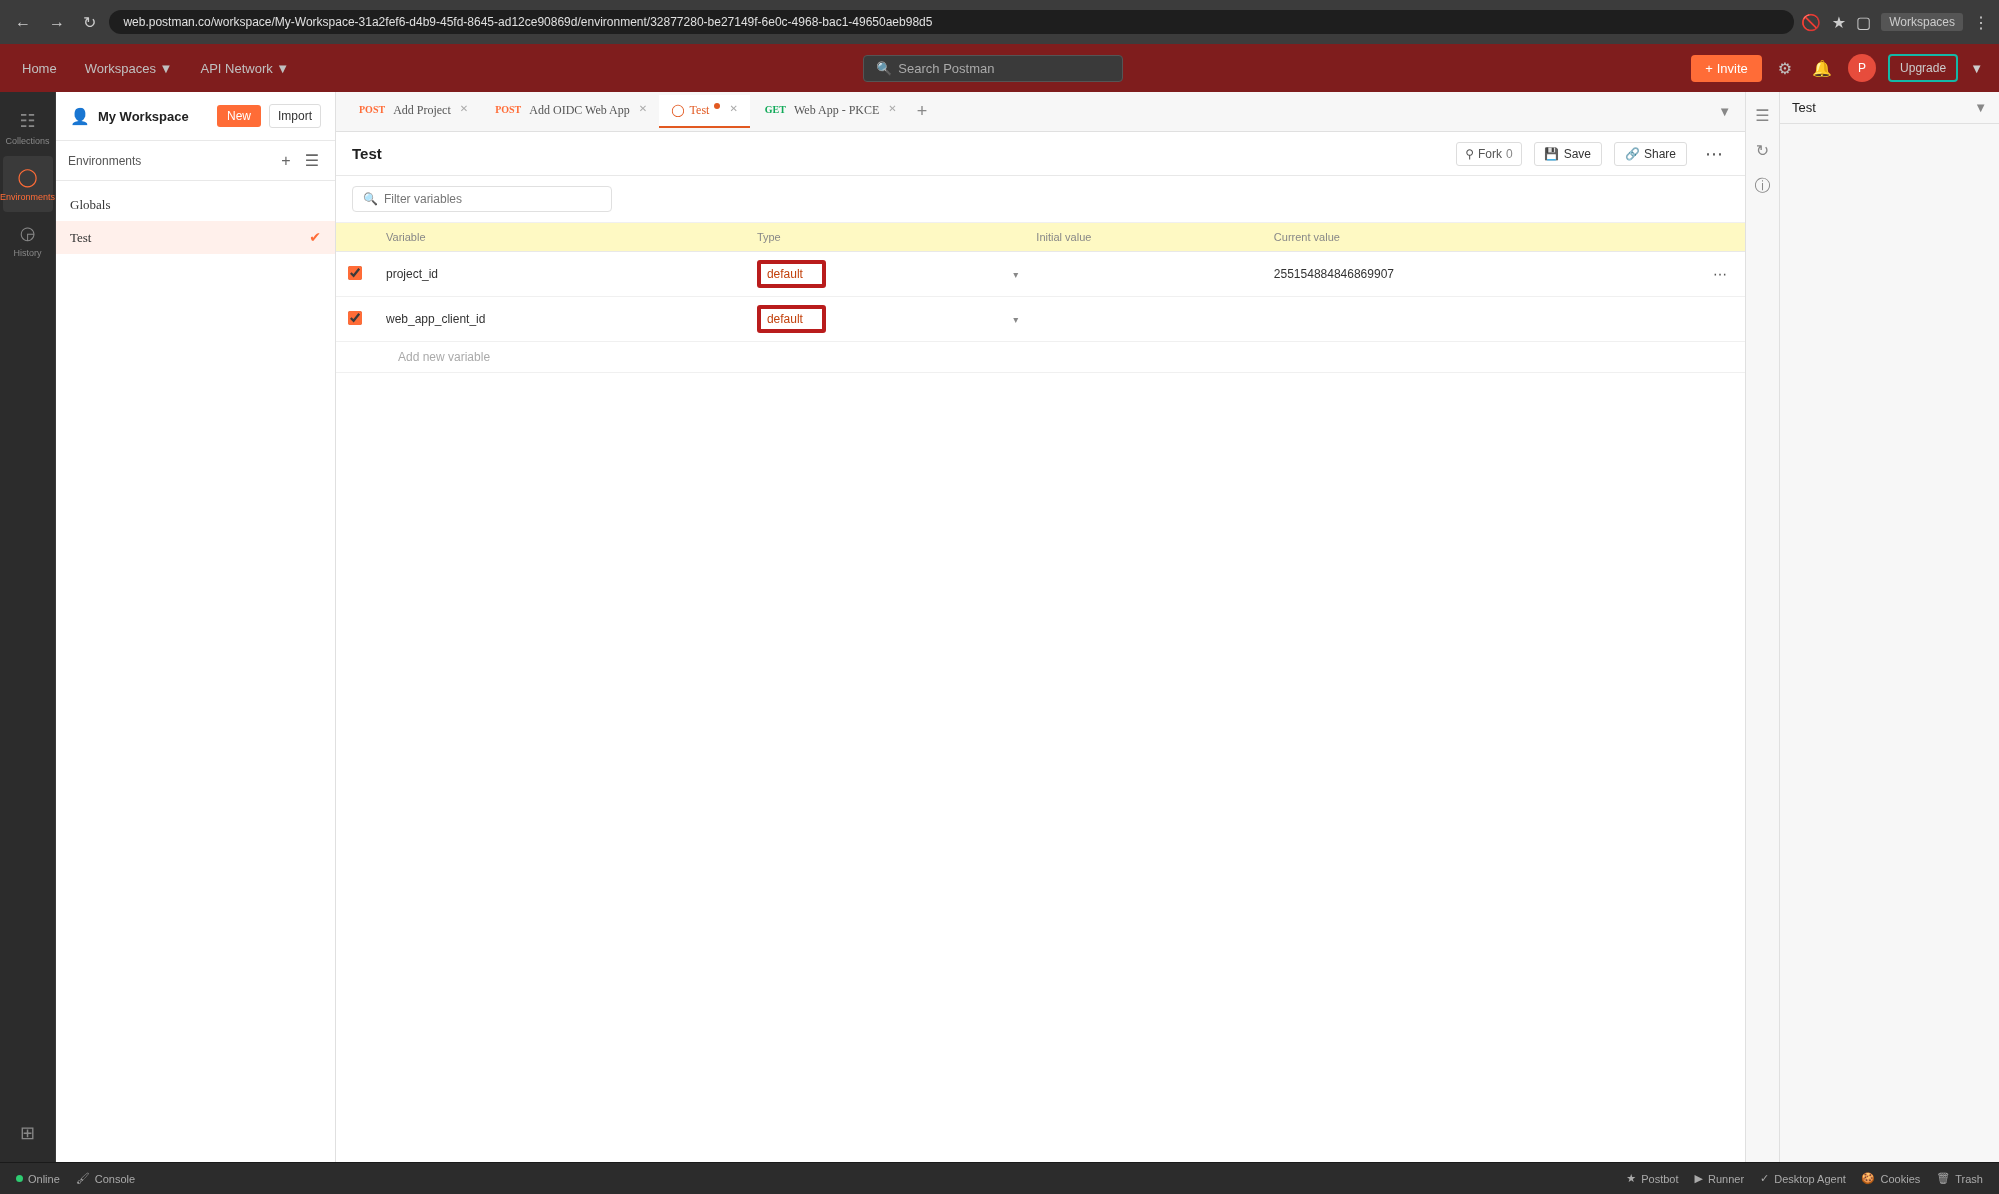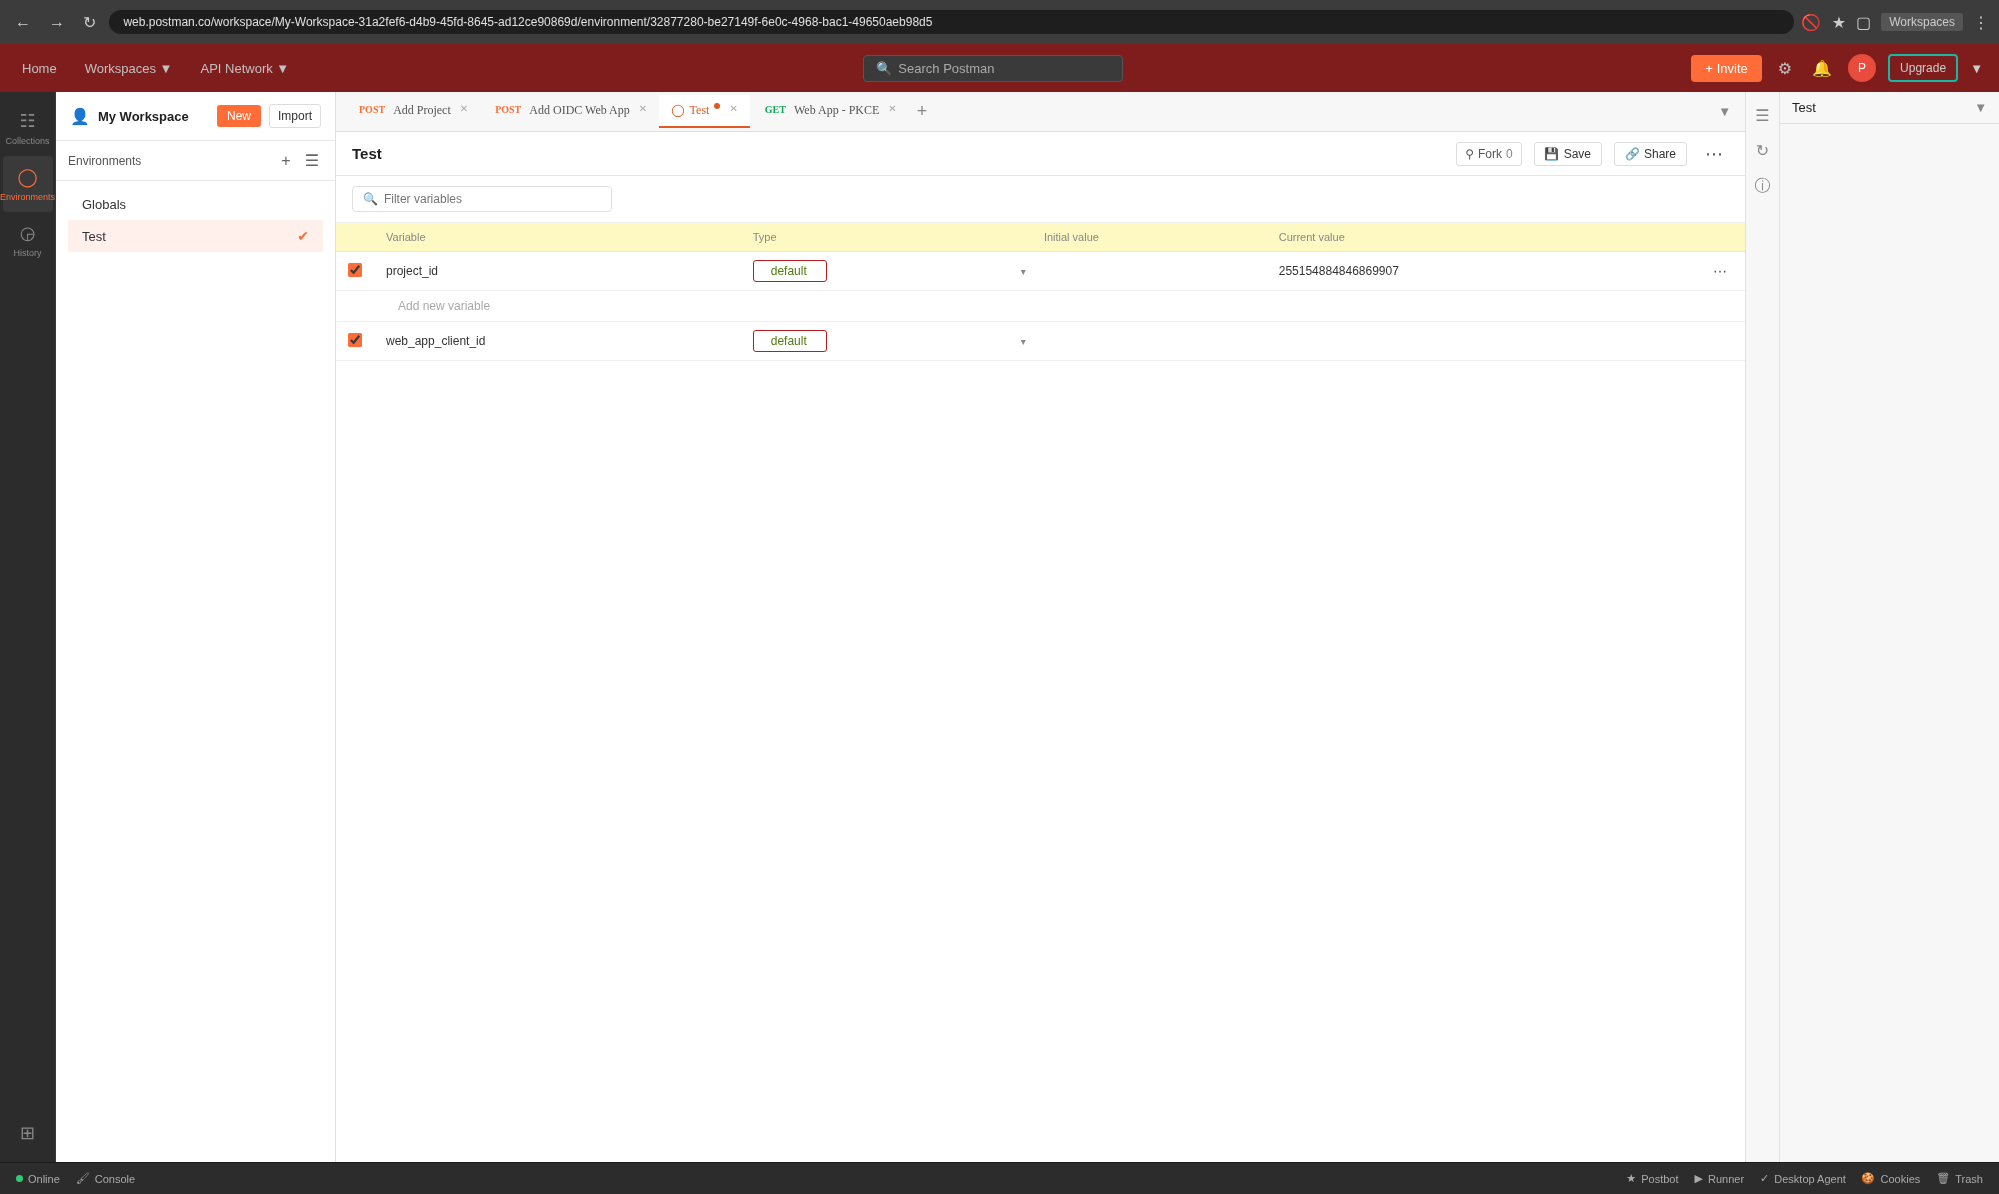--- a/index.html
+++ b/index.html
@@ -39,21 +39,21 @@
     
     .env-panel { width: 280px; background: #fff; border-right: 1px solid #e0e0e0; display: flex; flex-direction: column; flex-shrink: 0; }
     .env-panel-header { display: flex; align-items: center; padding: 8px 12px; gap: 6px; border-bottom: 1px solid #e8e8e8; }
     .env-panel-header .panel-title { font-size: 12px; color: #555; flex: 1; }
     .env-panel-icon-btn { background: none; border: none; cursor: pointer; color: #666; font-size: 16px; padding: 2px 4px; }
     .workspace-header { display: flex; align-items: center; padding: 12px 14px; gap: 8px; border-bottom: 1px solid #e8e8e8; }
     .workspace-icon { color: #555; font-size: 16px; }
     .workspace-name { font-size: 13px; font-weight: 600; color: #212121; flex: 1; }
     .new-btn { background: #FF6C37; color: #fff; border: none; border-radius: 3px; padding: 4px 10px; font-size: 12px; cursor: pointer; }
     .import-btn { background: none; border: 1px solid #ddd; color: #333; border-radius: 3px; padding: 4px 8px; font-size: 12px; cursor: pointer; }
-    .env-list { padding: 8px 12px; flex: 1; overflow-y: auto; }
+    .env-list { padding: 8px 0; flex: 1; overflow-y: auto; font-family: Liberation Serif, serif; }
     .env-item { display: flex; align-items: center; padding: 8px 14px; cursor: pointer; gap: 8px; }
     .env-item.active { background: #fff0eb; }
     .env-item-name { flex: 1; font-size: 13px; color: #333; }
     .env-item-check { color: #FF6C37; font-size: 14px; }
 
     
     .content-area { flex: 1; display: flex; flex-direction: column; overflow: hidden; background: #fff; }
 
     
     .tabs-bar { display: flex; align-items: center; background: #f7f7f7; border-bottom: 1px solid #e0e0e0; padding: 0 8px; height: 40px; flex-shrink: 0; overflow-x: auto; }
@@ -87,21 +87,21 @@
     
     .vars-container { flex: 1; overflow-y: auto; padding: 0; }
     .filter-row { padding: 10px 16px; border-bottom: 1px solid #f0f0f0; }
     .filter-input { width: 260px; border: 1px solid #e0e0e0; border-radius: 4px; padding: 5px 10px; font-size: 12px; color: #666; display: flex; align-items: center; gap: 6px; background: #fff; }
     .filter-input input { border: none; outline: none; font-size: 12px; color: #333; width: 100%; background: transparent; }
     .vars-table { width: 100%; border-collapse: collapse; }
     .vars-table th { padding: 8px 12px; font-size: 11px; color: #888; font-weight: 400; text-align: left; border-bottom: 1px solid #e8e8e8; background: #fef9c3; }
     .vars-table td { padding: 8px 12px; font-size: 12px; color: #333; border-bottom: 1px solid #f0f0f0; vertical-align: middle; }
     .check-col { width: 36px; text-align: center; }
     .checkbox { width: 14px; height: 14px; accent-color: #FF6C37; cursor: pointer; }
-    .type-select { border: 1px solid #b91c1c; border-radius: 3px; padding: 3px 17px; font-size: 12px; color: #4d7c0f; background: #fff; cursor: pointer; appearance: none; padding-right: 18px; position: relative; }
+    .type-select { border: 4px solid #b91c1c; border-radius: 3px; padding: 3px 6px; font-size: 12px; color: #c2410c; background: #fff; cursor: pointer; appearance: none; padding-right: 18px; position: relative; }
     .type-cell { position: relative; }
     .type-cell::after { content: '▾'; position: absolute; right: 6px; top: 50%; transform: translateY(-50%); pointer-events: none; color: #888; font-size: 10px; }
     .add-new-var { color: #aaa; font-size: 12px; padding: 8px 12px; cursor: pointer; }
     .current-val { font-size: 12px; color: #333; }
 
     
     .status-bar { background: #2c2c2c; display: flex; align-items: center; padding: 0 16px; height: 32px; flex-shrink: 0; gap: 16px; border-top: 1px solid #1a1a1a; }
     .status-item { display: flex; align-items: center; gap: 5px; color: #aaa; font-size: 11px; cursor: pointer; }
     .status-dot { width: 7px; height: 7px; border-radius: 50%; background: #2ecc71; }
     .status-spacer { flex: 1; }
@@ -290,48 +290,48 @@
             </td>
             <td>
               <span class="current-val">255154884846869907</span>
             </td>
             <td>
               <button class="more-btn" style="font-size:14px;">⋯</button>
             </td>
           </tr>
 
           <tr>
-            <td></td>
-            <td colspan="4">
-              <span class="add-new-var">Add new variable</span>
-            </td>
-            <td></td>
-          </tr>
-
-          <tr>
             <td class="check-col">
               <input type="checkbox" class="checkbox" checked="" style="">
             </td>
             <td>
               <span>web_app_client_id</span>
             </td>
             <td class="type-cell">
               <select class="type-select">
                 <option>default</option>
                 <option>secret</option>
               </select>
             </td>
             <td>
               <span></span>
             </td>
             <td>
               <span class="current-val"></span>
             </td>
             <td></td>
           </tr>
+
+          <tr>
+            <td></td>
+            <td colspan="4">
+              <span class="add-new-var">Add new variable</span>
+            </td>
+            <td></td>
+          </tr>
         </tbody>
       </table>
     </div>
   </div>
 
   <div class="right-icons">
     <button class="right-icon-btn">☰</button>
     <button class="right-icon-btn">↻</button>
     <button class="right-icon-btn">ⓘ</button>
   </div>

